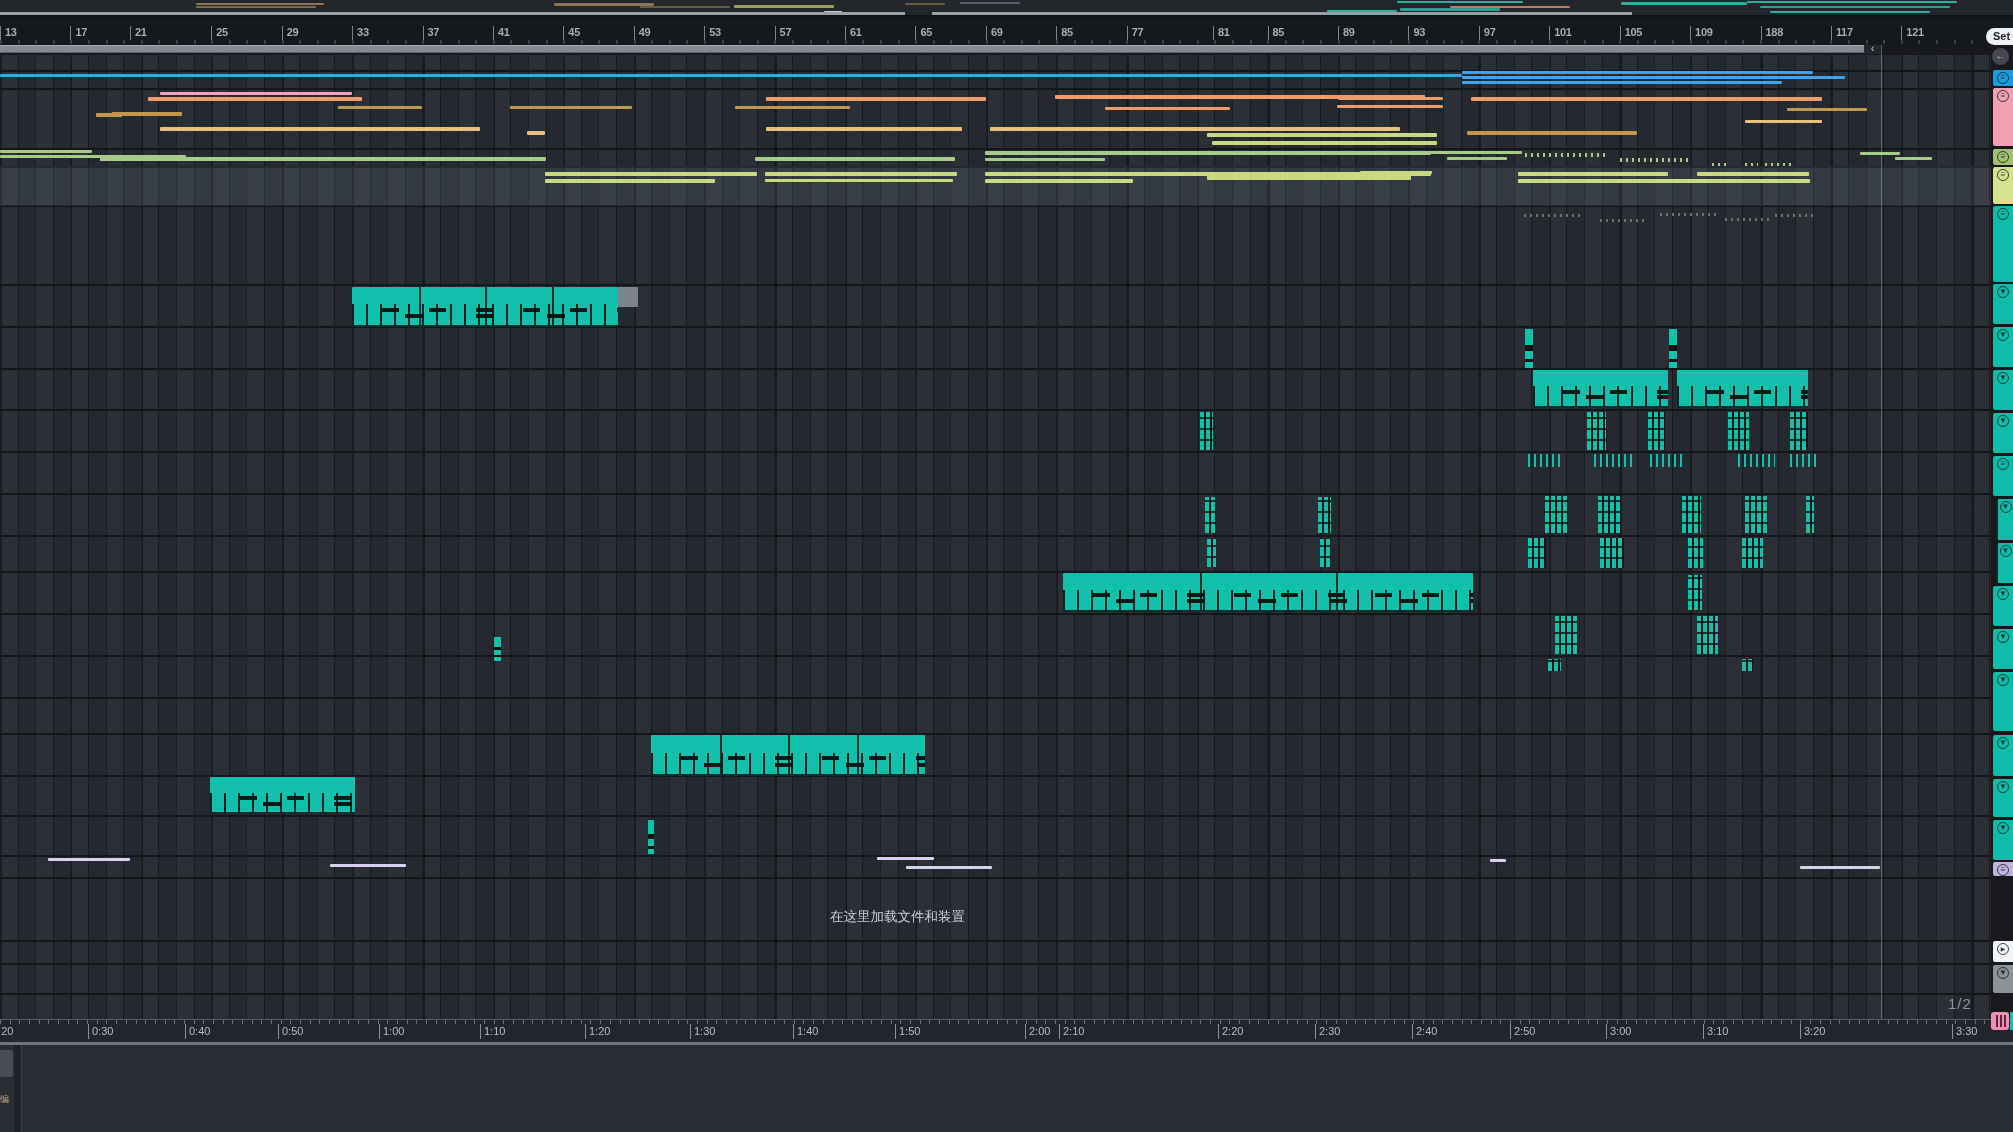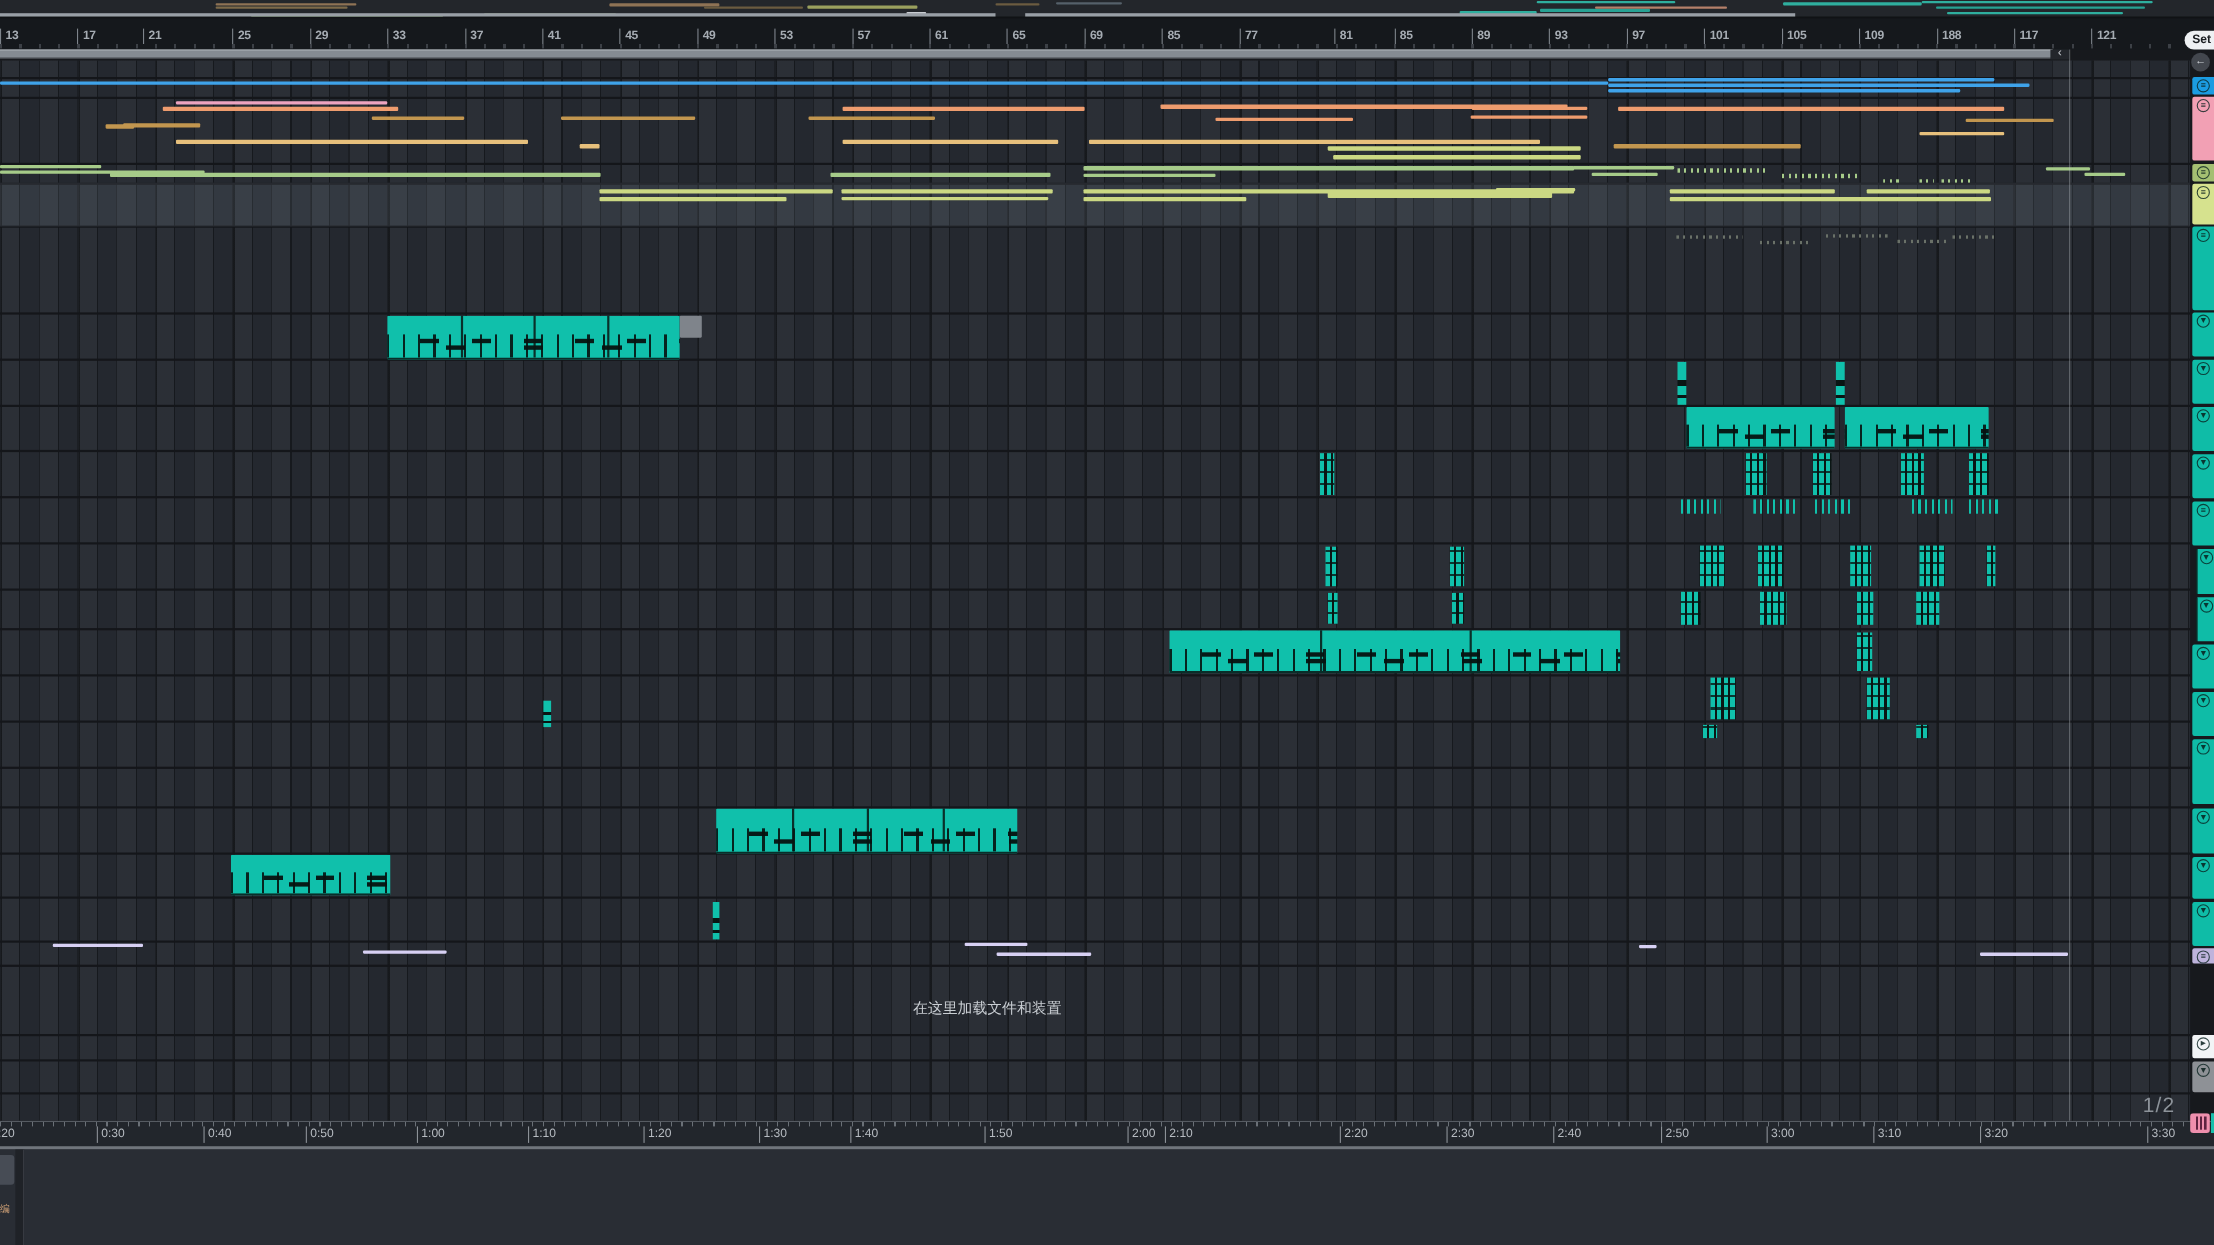--- a/index.html
+++ b/index.html
@@ -44,21 +44,21 @@
      background-position:0 22%,0 58%,0 0;
      background-repeat:repeat-x,repeat-x,repeat;}
   .seg-div{top:0;bottom:0;width:2px;background:rgba(8,22,19,0.85);}
   .vbars{background-image:
        repeating-linear-gradient(0deg,transparent 0 9px,rgba(8,20,18,0.8) 9px 11px),
        repeating-linear-gradient(90deg,var(--c) 0 4px,rgba(8,20,18,0.92) 4px 6px);}
   .thin{background:linear-gradient(180deg,var(--c) 0 42%,rgba(8,20,18,0.95) 42% 56%,var(--c) 56% 76%,rgba(8,20,18,0.95) 76% 84%,var(--c) 84%);}
   .box{border-radius:1px;}
 
   #drop-hint{left:830px;top:908px;color:#c9ced3;font-size:13.5px;white-space:nowrap;}
-  #page-indicator{left:1948px;top:995px;color:#8d939a;font-size:19px;letter-spacing:1px;}
+  #page-indicator{left:1948px;top:995px;color:#8d939a;font-size:15px;letter-spacing:1px;}
 
   
   .chip{left:1993px;width:20px;border-radius:2px 0 0 2px;}
   .chip.nested{left:1996px;width:17px;border-left:2px solid #0b2b27;}
   .chip-icon{left:50%;top:2px;transform:translateX(-50%);width:12px;height:12px;border:1px solid rgba(10,35,33,0.8);
      border-radius:50%;color:rgba(8,30,28,0.85);font-size:8px;line-height:10px;text-align:center;position:absolute;}
 
   #set-button{left:1986px;top:28px;width:27px;height:17px;background:#eef0f3;border-radius:9px 0 0 9px;
      color:#1c1f23;font-size:11px;font-weight:700;line-height:17px;padding-left:7px;overflow:hidden;white-space:nowrap;}
   #prev-locator{left:1992px;top:48px;width:17px;height:17px;border-radius:50%;background:#43474e;
@@ -362,21 +362,21 @@
   <div id="time-ruler">
       <div class="minor"></div>
       <div class="time-label" style="left: -12px;">0:20</div>
       <div class="time-label" style="left: 88px;">0:30</div>
       <div class="time-label" style="left: 185px;">0:40</div>
       <div class="time-label" style="left: 278px;">0:50</div>
       <div class="time-label" style="left: 379px;">1:00</div>
       <div class="time-label" style="left: 480px;">1:10</div>
       <div class="time-label" style="left: 585px;">1:20</div>
       <div class="time-label" style="left: 690px;">1:30</div>
-      <div class="time-label" style="left: 773px;">1:40</div>
+      <div class="time-label" style="left: 793px;">1:40</div>
       <div class="time-label" style="left: 895px;">1:50</div>
       <div class="time-label" style="left: 1025px;">2:00</div>
       <div class="time-label" style="left: 1059px;">2:10</div>
       <div class="time-label" style="left: 1218px;">2:20</div>
       <div class="time-label" style="left: 1315px;">2:30</div>
       <div class="time-label" style="left: 1412px;">2:40</div>
       <div class="time-label" style="left: 1510px;">2:50</div>
       <div class="time-label" style="left: 1606px;">3:00</div>
       <div class="time-label" style="left: 1703px;">3:10</div>
       <div class="time-label" style="left: 1800px;">3:20</div>

